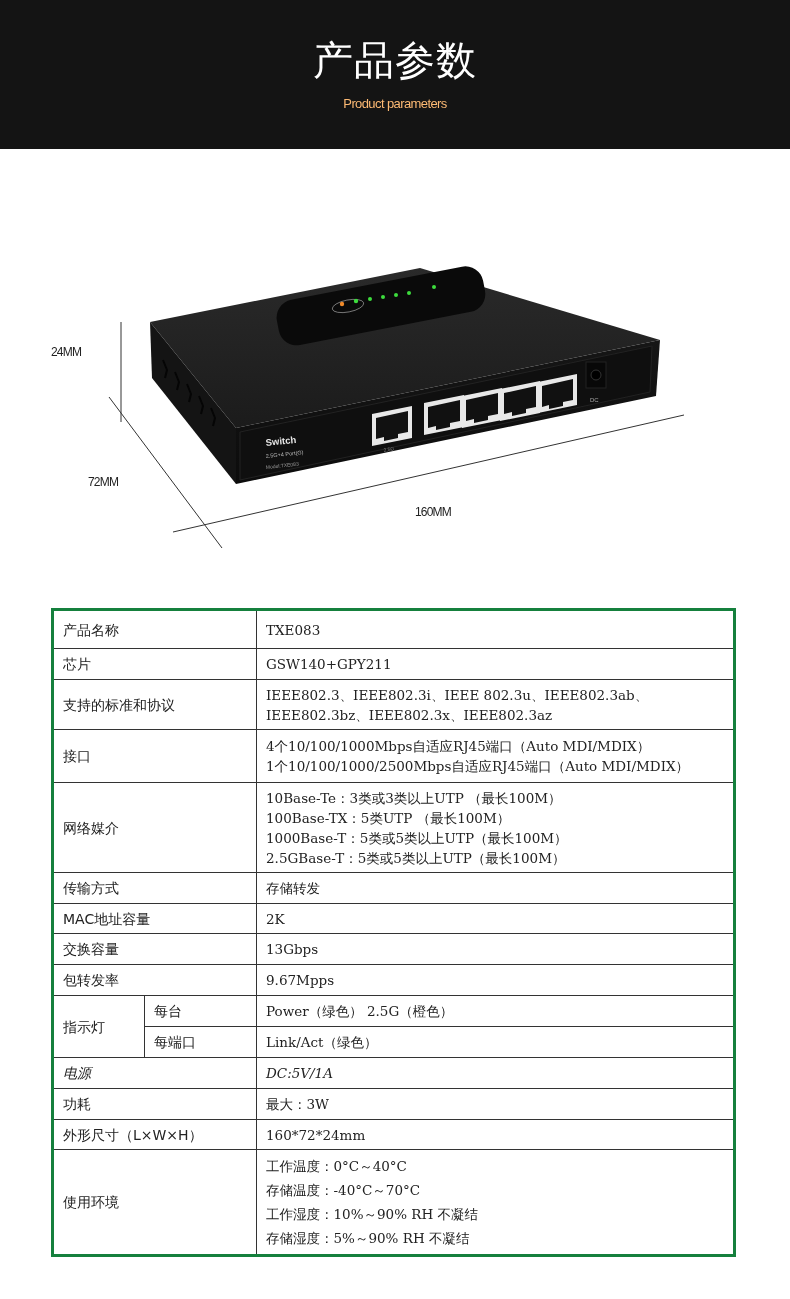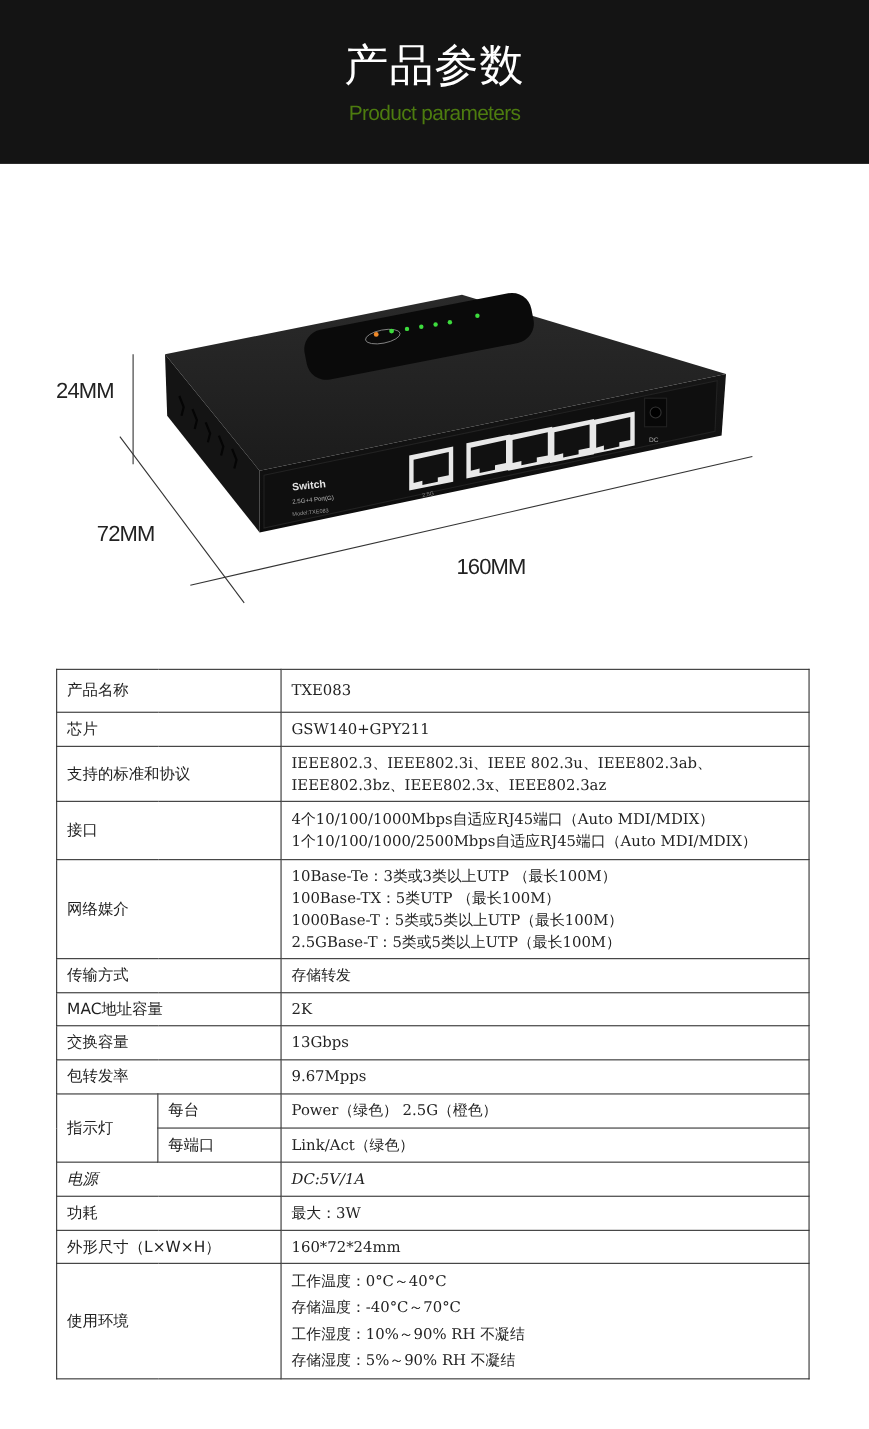--- a/index.html
+++ b/index.html
@@ -2,28 +2,28 @@
 <html><head>
 <meta charset="utf-8">
 <style>
   * { box-sizing: border-box; margin: 0; padding: 0; }
   html, body { width: 790px; height: 1299px; background: #ffffff; overflow: hidden; }
   body { position: relative; font-family: "DejaVu Sans", "Liberation Sans", sans-serif; color: #222; }
 
   
   .banner { position: absolute; left: 0; top: 0; width: 790px; height: 149px; background: #141414; text-align: center; color: #fff; }
   .banner .title-cn { position: absolute; left: 0; right: 0; top: 34px; font-size: 40px; letter-spacing: 1px; font-weight: normal; line-height: 52px; }
-  .banner .title-en { position: absolute; left: 0; right: 0; top: 92px; font-family: "Liberation Sans", sans-serif; font-size: 19px; letter-spacing: -0.6px; line-height: 24px; color: #4d7c0f; }
+  .banner .title-en { position: absolute; left: 0; right: 0; top: 92px; font-family: "Liberation Sans", sans-serif; font-size: 13px; letter-spacing: -0.6px; line-height: 24px; color: #fdba74; }
 
   
   .product { position: absolute; left: 0; top: 149px; width: 790px; height: 450px; }
-  .dim-label { position: absolute; font-family: "Liberation Sans", sans-serif; font-size: 20px; color: #222; letter-spacing: -0.8px; }
+  .dim-label { position: absolute; font-family: "Liberation Sans", sans-serif; font-size: 12px; color: #222; letter-spacing: -0.8px; }
 
   
-  .spec { position: absolute; left: 51px; top: 608px; width: 685px; border: 1px solid #15803d; border-collapse: collapse; }
+  .spec { position: absolute; left: 51px; top: 608px; width: 685px; border: 3px solid #15803d; border-collapse: collapse; }
   .spec td { border: 1px solid #333; vertical-align: middle; font-size: 14px; line-height: 20px; padding: 4px 9px; color: #222; }
   .spec td.val { font-family: "DejaVu Serif", "Liberation Serif", serif; font-size: 13.5px; padding-left: 9px; }
   .spec td.key { width: 204px; }
   .spec td.key-a { width: 92px; }
   .spec td.key-b { width: 112px; }
   .spec .multi { line-height: 20px; }
   .spec .multi div { white-space: nowrap; }
 </style>
 </head>
 <body>

